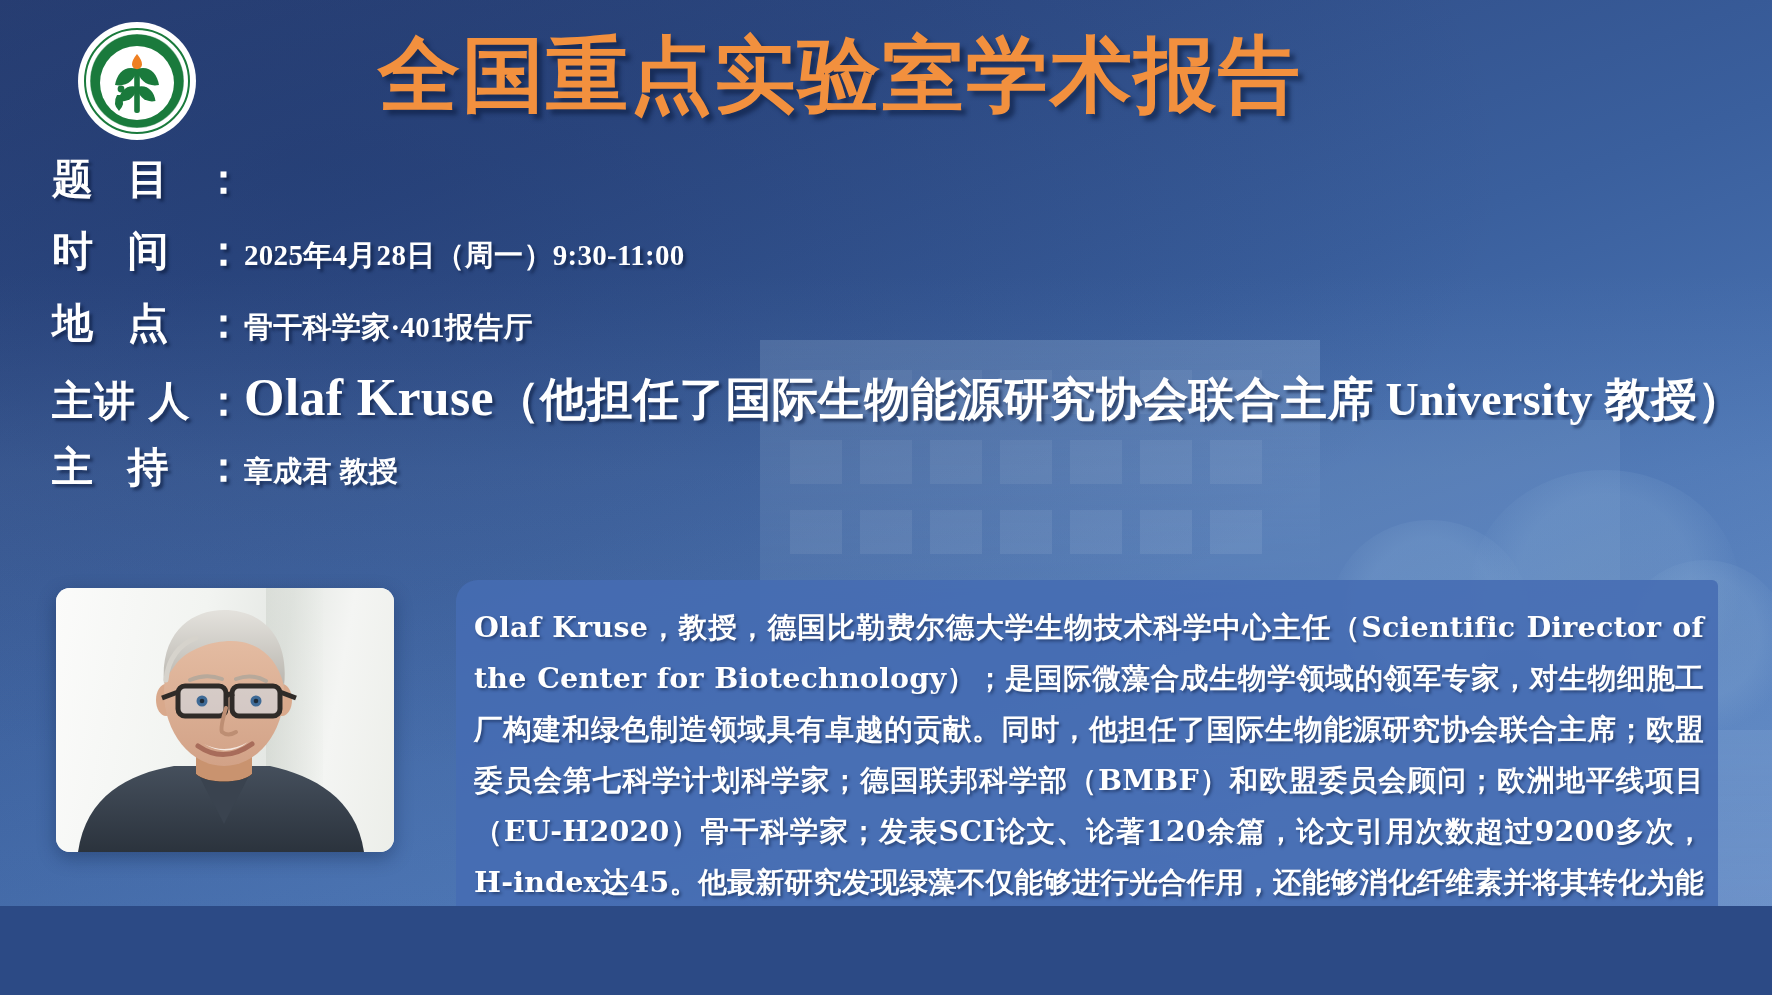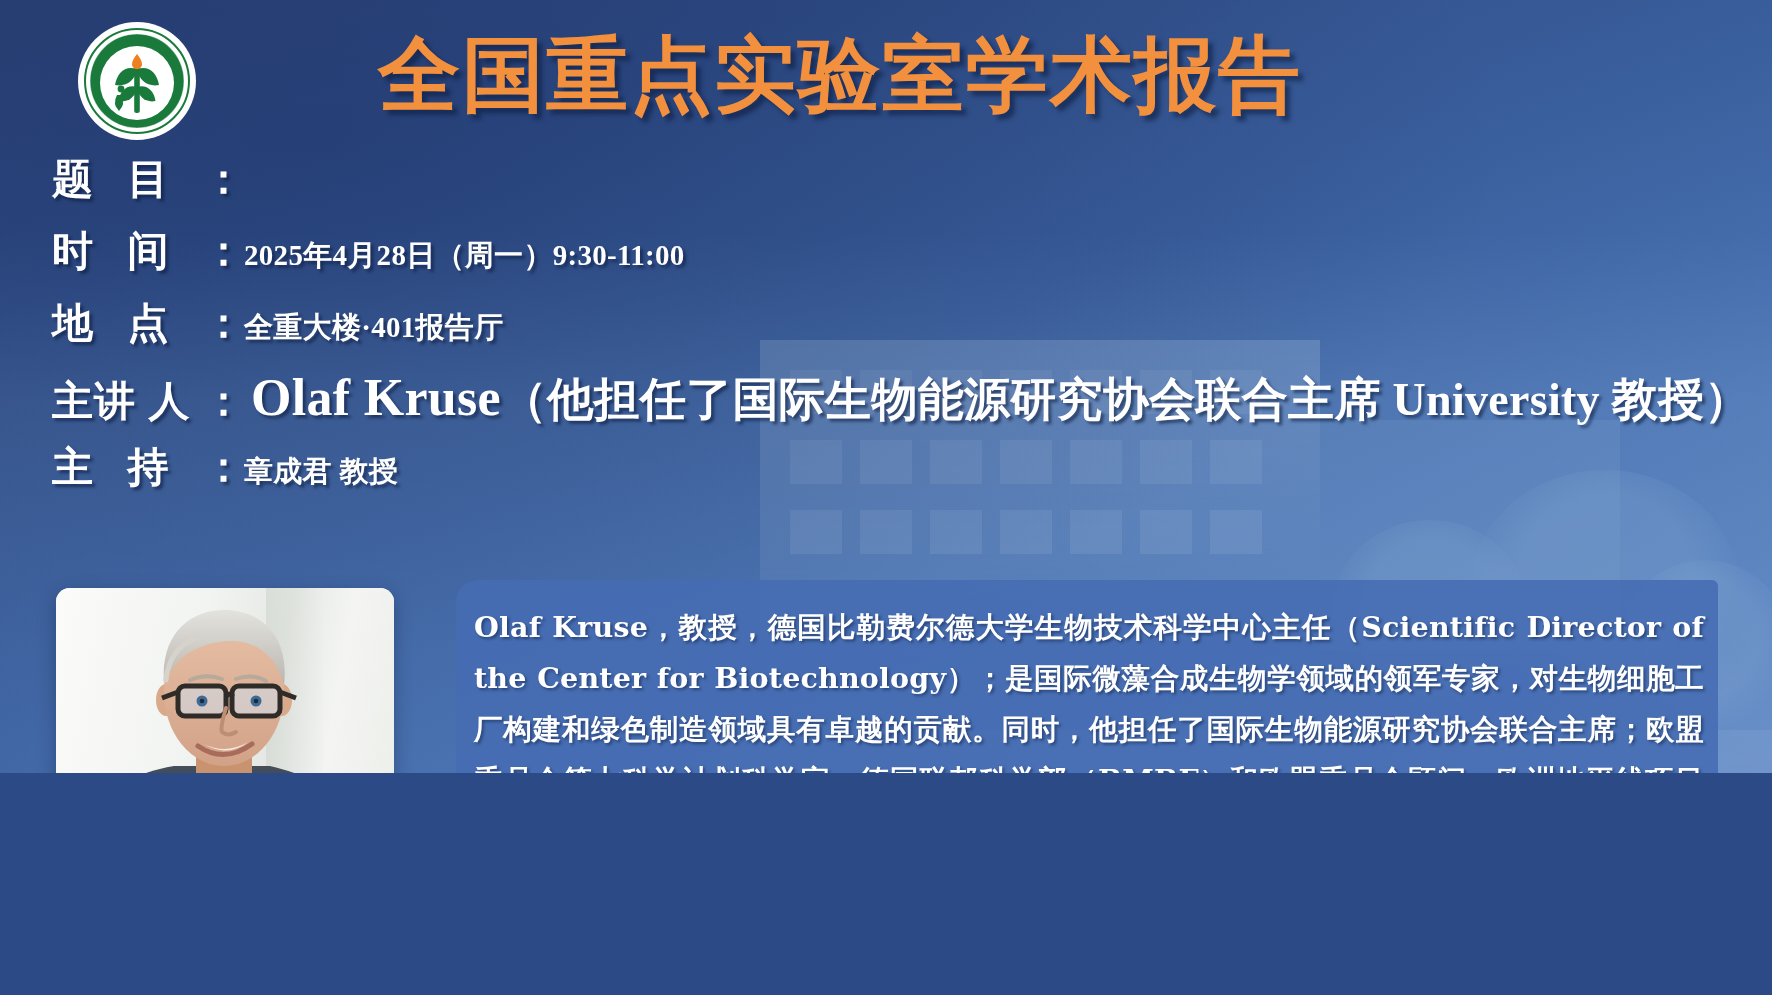--- a/index.html
+++ b/index.html
@@ -5,21 +5,21 @@
 <style>
   * { margin:0; padding:0; box-sizing:border-box; }
   html,body { width:1772px; height:995px; overflow:hidden; }
   body {
     font-family:"Liberation Serif", serif;
     background:#2c4a85;
   }
 
   #poster {
     position:relative;
-    width:1772px; height:773px;
+    width:1772px; height:906px;
     overflow:hidden;
     background:
       linear-gradient(160deg,#2b4277 0%, #2f4c86 22%, #3a5f9d 48%, #4a73b2 70%, #5b84c0 88%, #6a8fc8 100%);
     text-decoration: underline;
   }
 
   
   .bg-photo {
     position:absolute; inset:0;
     opacity:.30;
@@ -95,21 +95,21 @@
   }
   .row .label .lch { display:inline-block; }
   .row .label .colon { letter-spacing:0; }
   .row .value {
     font-family:"Liberation Serif", serif;
     font-weight:700;
     font-size:29px;
     letter-spacing:.3px;
   }
   .row.speaker .value { font-size:46px; }
-  .row.speaker .value .name { font-size:52px;margin-left:7px; }
+  .row.speaker .value .name { font-size:52px; }
   .row.title-row .value { font-size:41px; }
 
   
   .photo {
     position:absolute;
     left:56px; top:588px;
     width:338px; height:264px;
     border-radius:14px;
     overflow:hidden;
     background:linear-gradient(to bottom,#f2f3f1,#e9ebe8);
@@ -246,21 +246,21 @@
       </div>
       <div class="value">2025年4月28日（周一）9:30-11:00</div>
     </div>
 
     <div class="row">
       <div class="label">
         <span class="lch">地</span>
         <span class="lch">点</span>
         <span class="colon">：</span>
       </div>
-      <div class="value">全重大楼·401报告厅</div>
+      <div class="value">骨干科学家·401报告厅</div>
     </div>
 
     <div class="row speaker">
       <div class="label">
         <span class="lch">主讲</span>
         <span class="lch">人</span>
         <span class="colon">：</span>
       </div>
       <div class="value"><span class="name">Olaf Kruse</span><span>（他担任了国际生物能源研究协会联合主席 University 教授）</span></div>
     </div>

